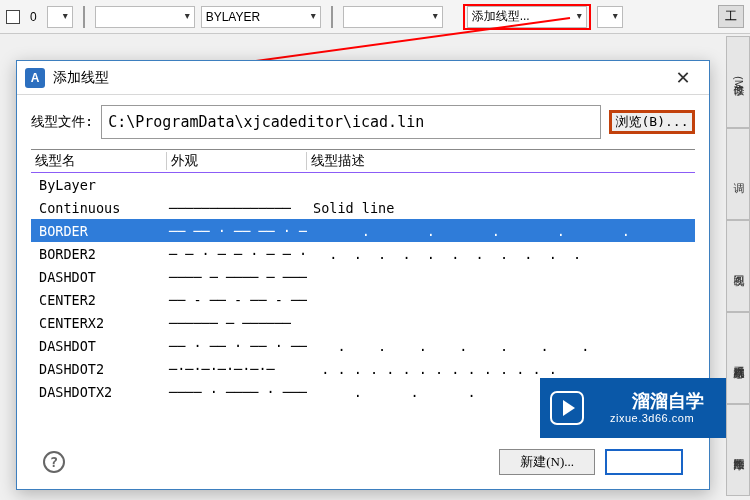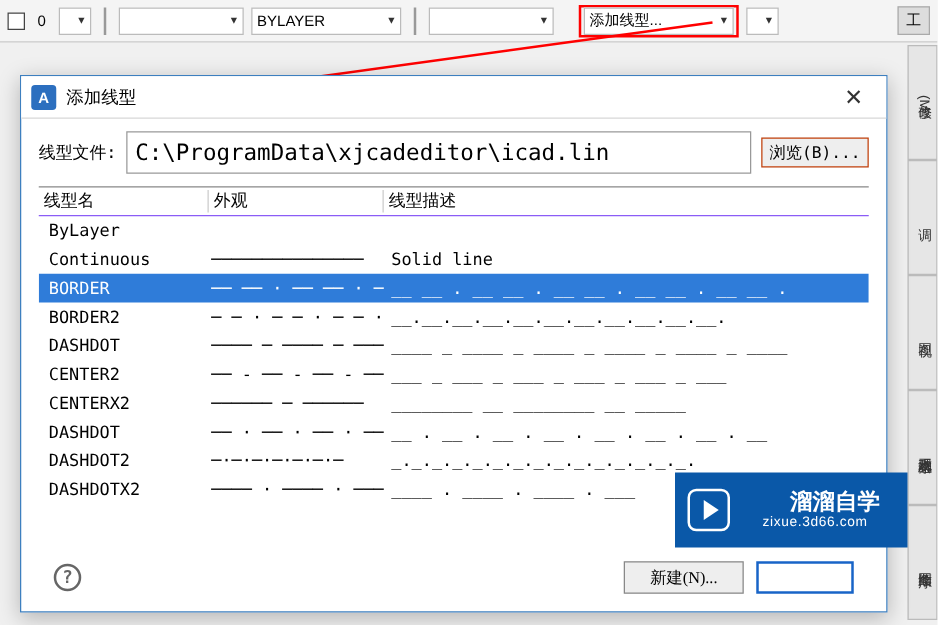--- a/index.html
+++ b/index.html
@@ -100,24 +100,24 @@
   .content {
     padding: 10px 14px 6px 14px;
     flex: 1; display: flex; flex-direction: column;
     font-family: "SimSun", monospace;
     font-size: 13.5px;
   }
   .filerow { display: flex; align-items: center; gap: 8px; margin-bottom: 10px; }
   .filerow .lbl { white-space: nowrap; }
   .filerow input {
     flex: 1; height: 24px; border: 1px solid #999; padding: 16px 6px;
-    font-family: inherit; font-size: 18px;
+    font-family: inherit; font-size: 15px;
   }
   .filerow .browse {
-    width: 86px; height: 24px; border: 1px solid #c2410c; background: #eee;
+    width: 86px; height: 24px; border: 3px solid #c2410c; background: #eee;
     font-family: inherit; font-size: 13px;
   }
   .listhead {
     display: flex; border-top: 1px solid #888; border-bottom: 1px solid #8b5cf6;
     height: 24px; align-items: center;
     background: #fff;
   }
   .listhead div { padding: 0 4px; }
   .col-name { width: 136px; border-right: 1px solid #ccc; }
   .col-app  { width: 140px; border-right: 1px solid #ccc; }

